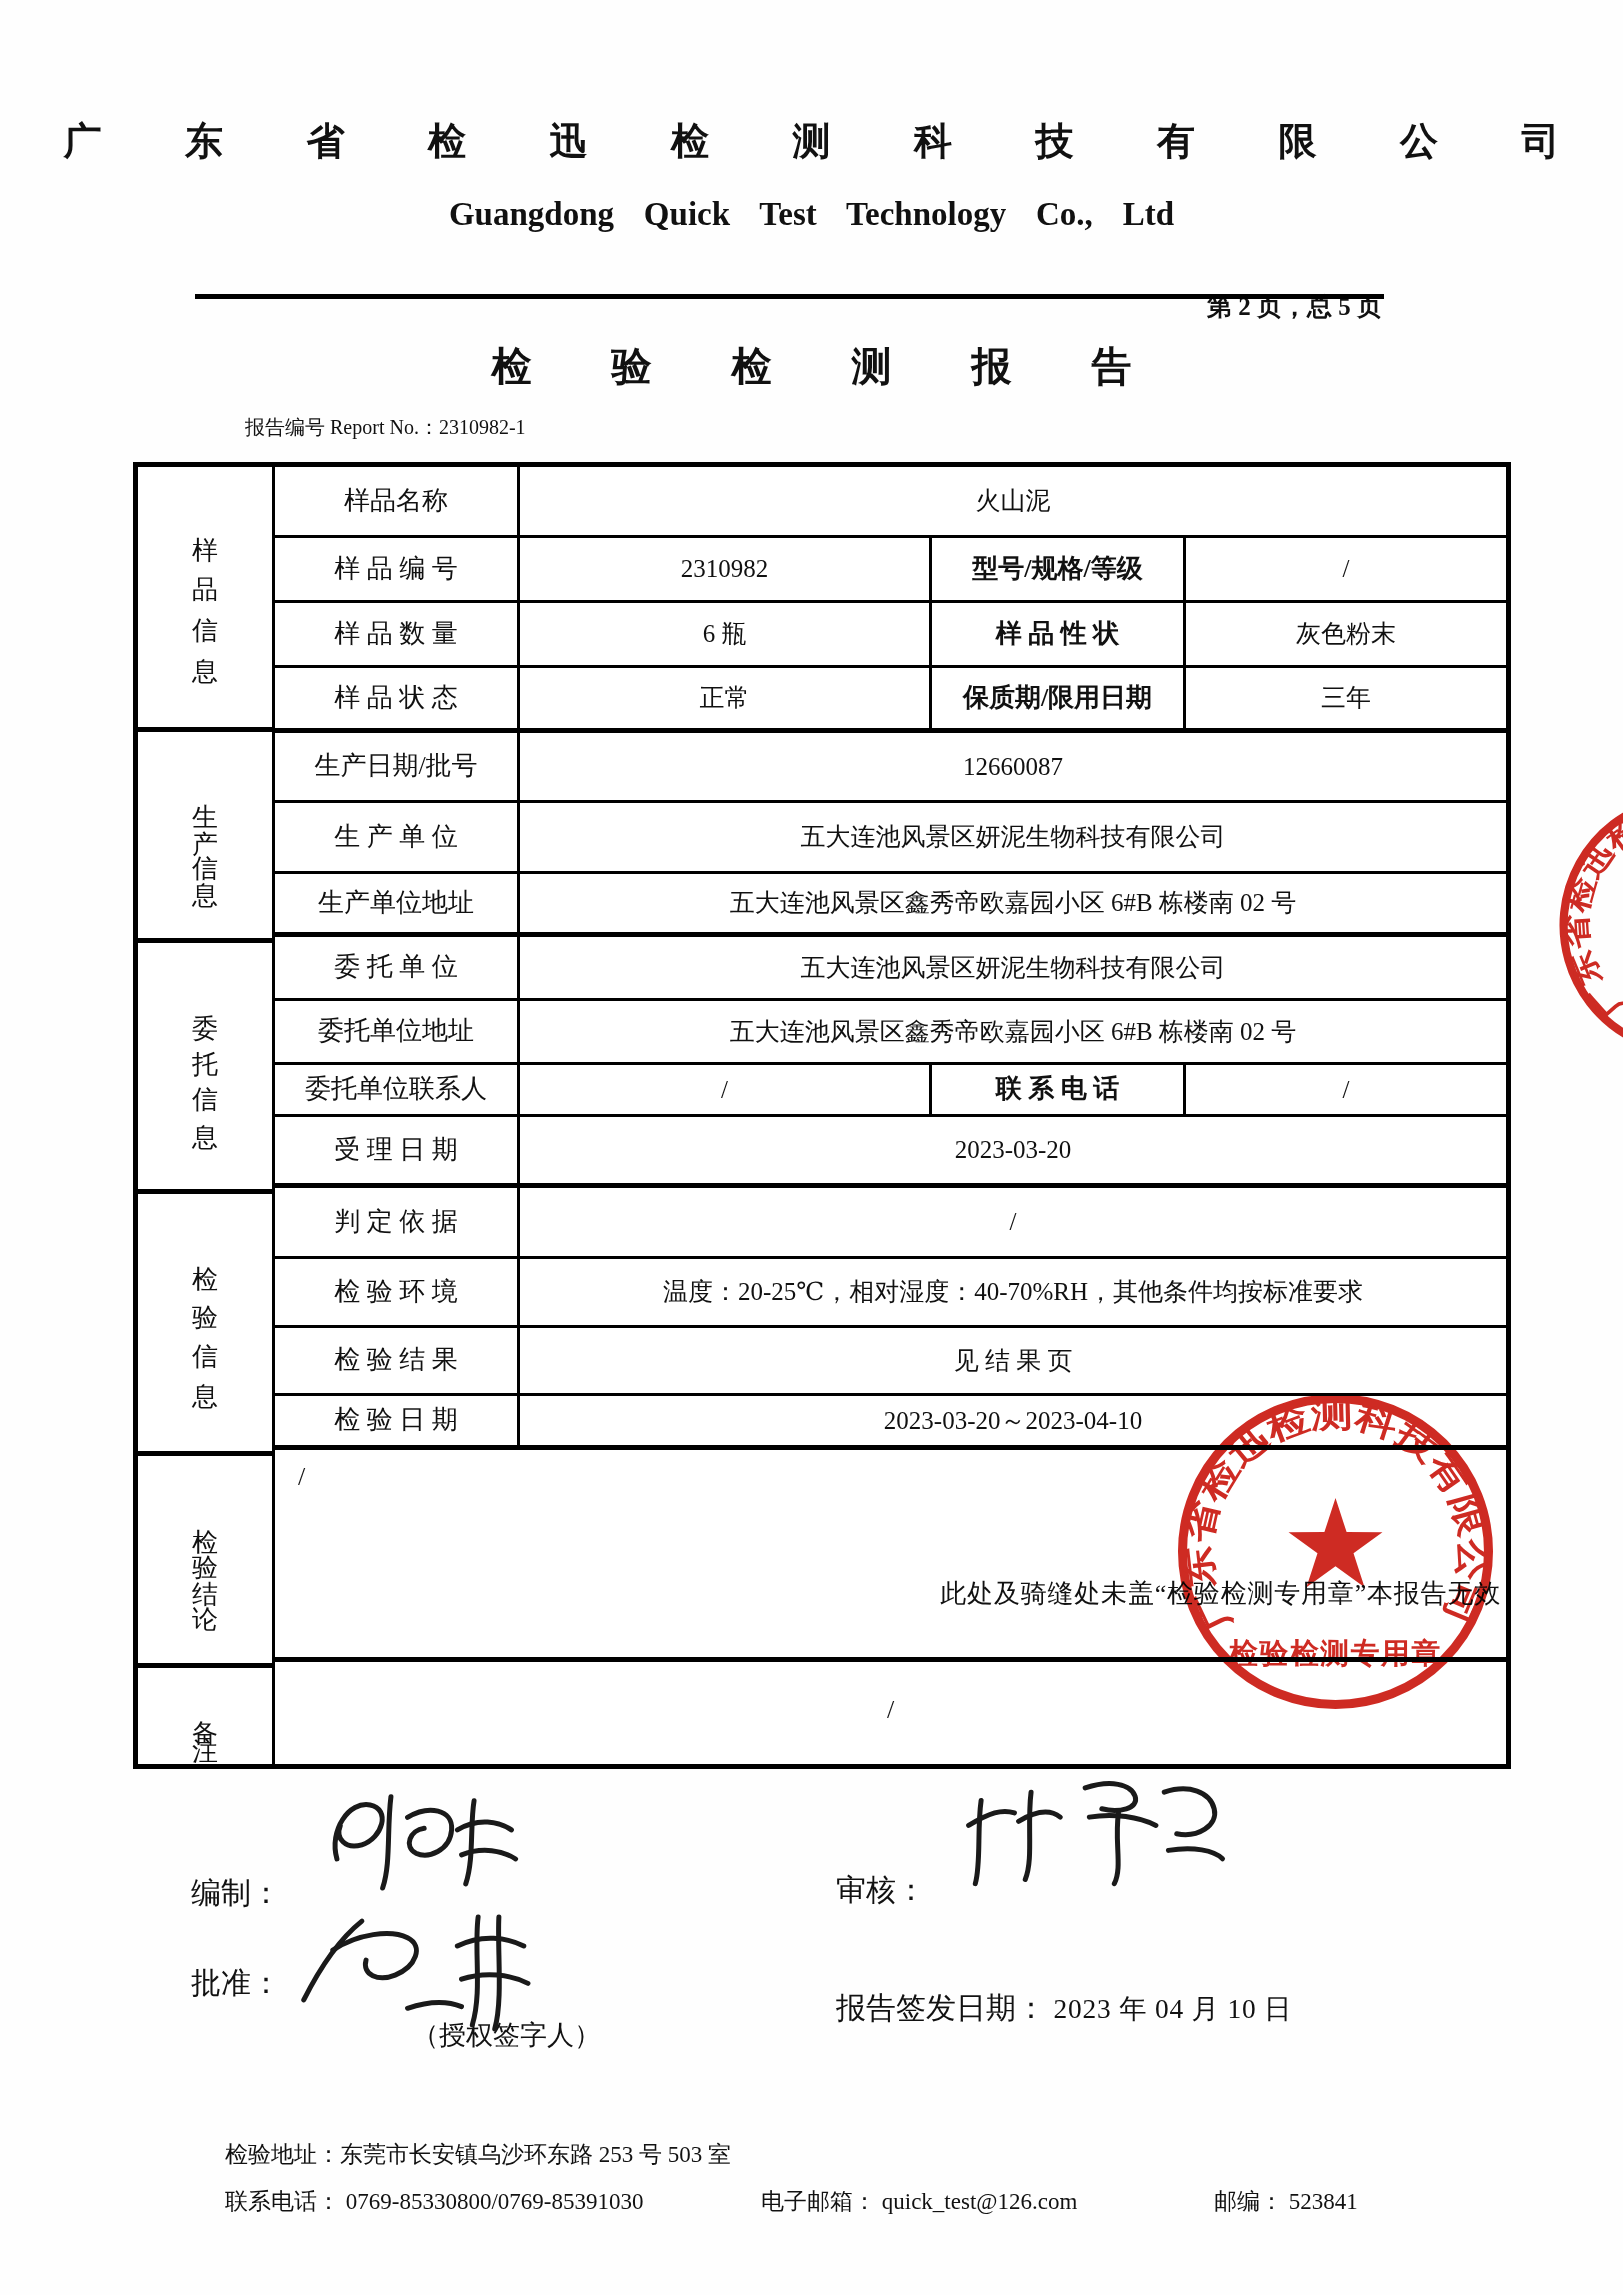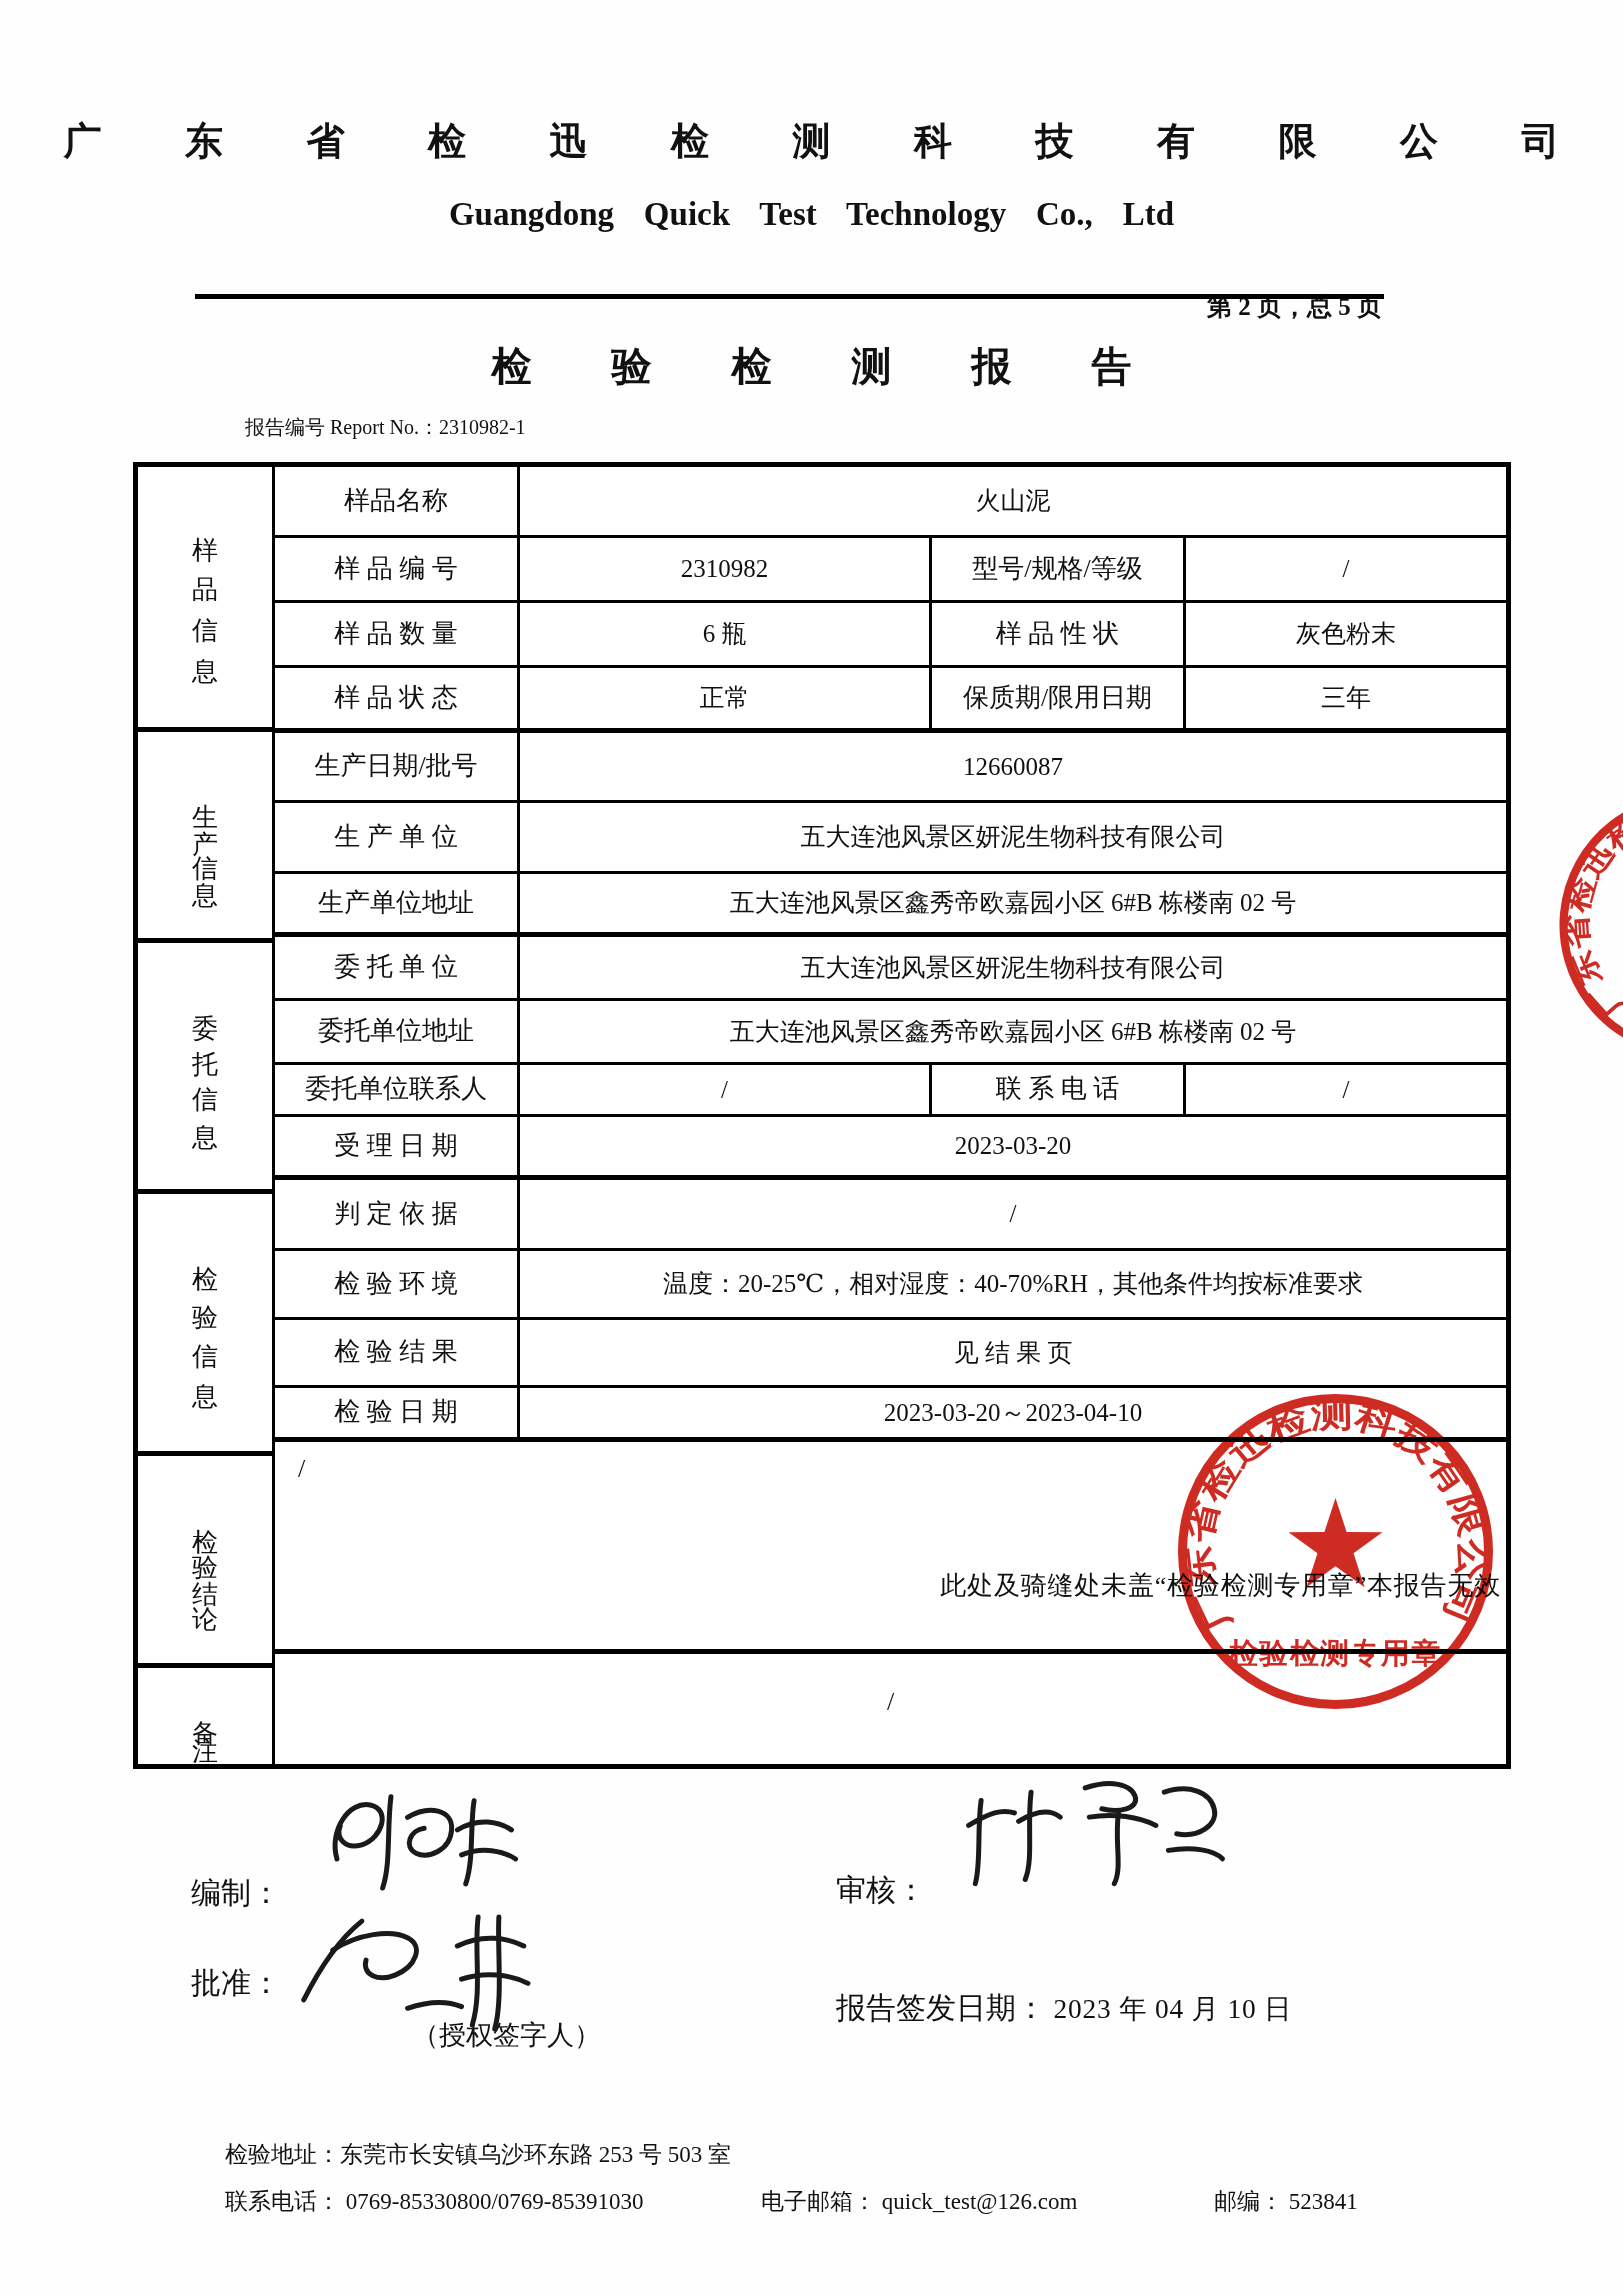--- a/index.html
+++ b/index.html
@@ -26,21 +26,21 @@
   .ls15{letter-spacing:1.55em;} .ls10{letter-spacing:1.0em;} .ls14{letter-spacing:1.4em;}
   .ls15b{letter-spacing:1.5em;} .ls06{letter-spacing:0.6em;}
   .rows-col{flex:1;display:flex;flex-direction:column;}
   .trow{display:flex;box-sizing:border-box;border-bottom:3.3px solid #000;}
   .trow.sec{border-bottom:5px solid #000;}
   .trow.lastrow{border-bottom:none;}
   .cell{box-sizing:border-box;display:flex;align-items:center;justify-content:center;
         text-align:center;line-height:1.25;}
   .cl{width:245px;border-right:3.3px solid #000;font-size:26px;}
   .cv{width:412px;border-right:3.3px solid #000;font-size:25px;}
-  .cl2{width:254px;border-right:3.3px solid #000;font-size:26px;}
+  .cl2{width:254px;border-right:3.3px solid #000;font-size:26px;font-weight:bold;}
   .cv2{width:320px;font-size:25px;}
   .cfull{flex:1;font-size:25px;}
   .cbig{flex:1;position:relative;font-size:25px;}
   .concl-slash{position:absolute;left:23px;top:11.6px;font-size:26px;}
   .disclaimer{position:absolute;right:5px;top:126px;font-size:26px;letter-spacing:0.8px;white-space:nowrap;}
   .remark-slash{position:absolute;left:0;top:33px;width:100%;text-align:center;font-size:26px;}
   
   .stamp{position:absolute;z-index:3;mix-blend-mode:multiply;opacity:.95;}
   .stamp-main{left:1171px;top:1387px;width:329px;height:329px;}
   .stamp-edge{left:1554px;top:788px;width:274px;height:274px;transform:rotate(-16deg);}
@@ -130,21 +130,21 @@
       <div class="trow" style="height:64px">
         <div class="cell cl">委托单位地址</div>
         <div class="cell cfull">五大连池风景区鑫秀帝欧嘉园小区 6#B 栋楼南 02 号</div>
       </div>
       <div class="trow" style="height:52px">
         <div class="cell cl">委托单位联系人</div>
         <div class="cell cv">/</div>
         <div class="cell cl2">联 系 电 话</div>
         <div class="cell cv2">/</div>
       </div>
-      <div class="trow sec" style="height:63px">
+      <div class="trow sec" style="height:71px">
         <div class="cell cl">受 理 日 期</div>
         <div class="cell cfull">2023-03-20</div>
       </div>
       <div class="trow" style="height:71px">
         <div class="cell cl">判 定 依 据</div>
         <div class="cell cfull">/</div>
       </div>
       <div class="trow" style="height:69px">
         <div class="cell cl">检 验 环 境</div>
         <div class="cell cfull">温度：20-25℃，相对湿度：40-70%RH，其他条件均按标准要求</div>

